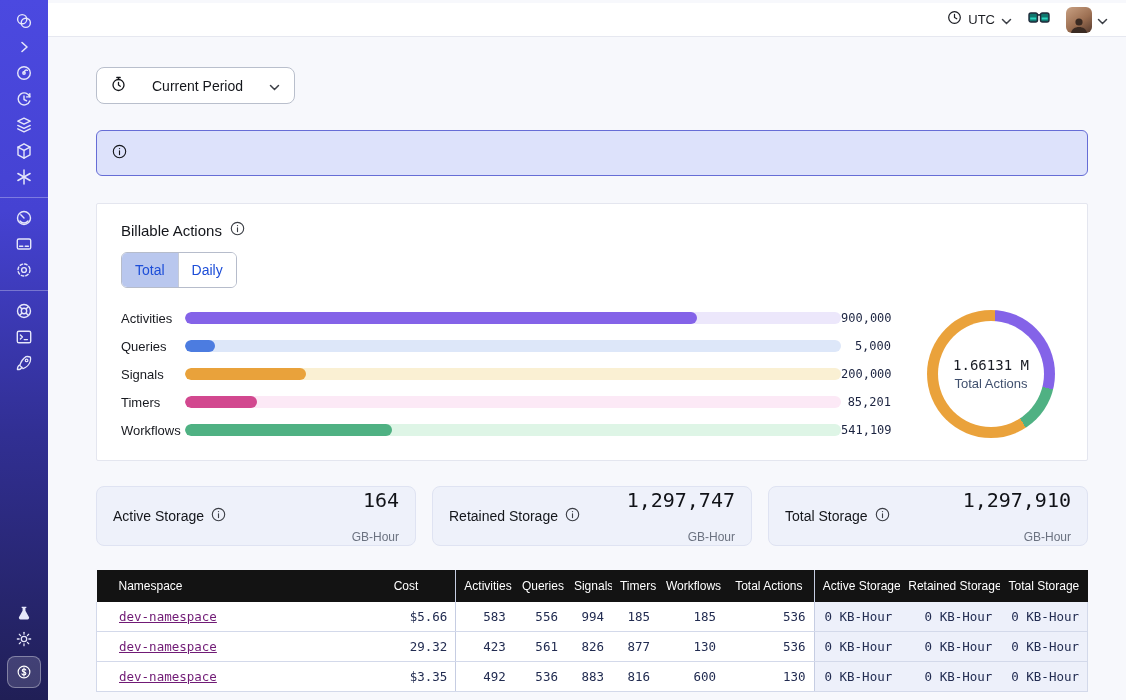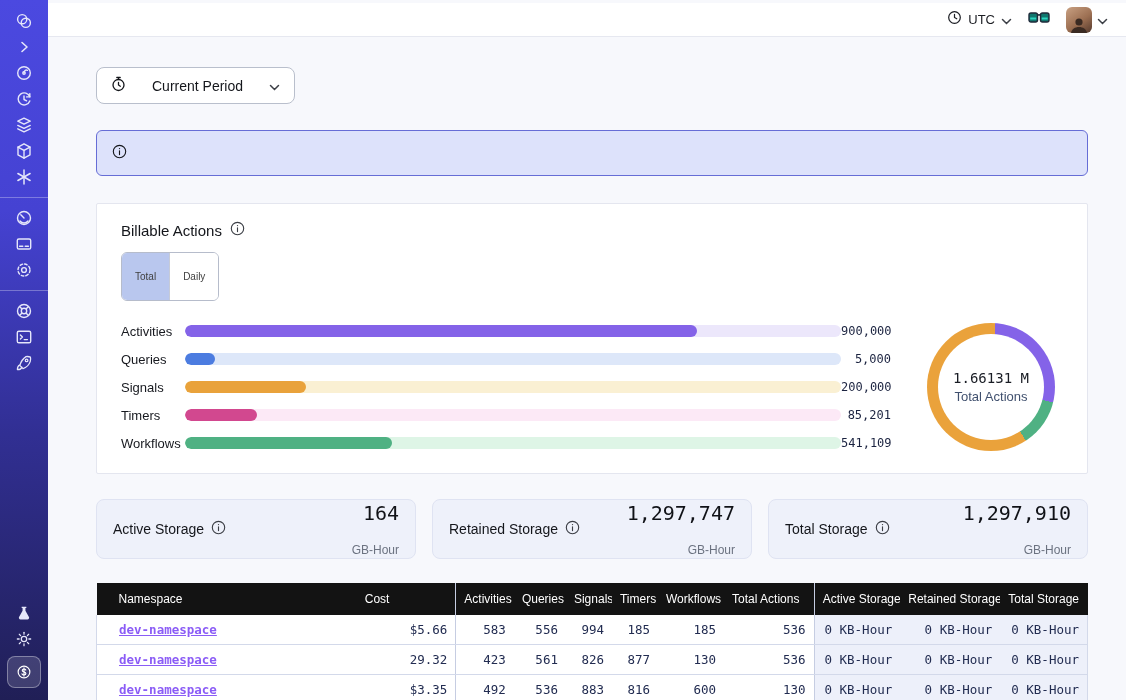--- a/index.html
+++ b/index.html
@@ -67,21 +67,21 @@
     display:flex; align-items:center; gap:8px;
   }
 
   
   .card {
     margin-top:27px; background:#fff; border:1px solid #e4e6ef; border-radius:2px;
     padding:17px 24px 22px 24px;
   }
   .card-title { display:flex; align-items:center; gap:8px; font-size:15px; color:#14161b; }
   .tabs { margin-top:13px; display:inline-flex; border:1px solid #b6bccb; border-radius:6px; overflow:hidden; }
-  .tab { padding:18px 13px; font-size:10px; color:#404040; background:#fff; cursor:pointer; }
+  .tab { padding:9px 13px; font-size:14px; color:#1d4ed8; background:#fff; cursor:pointer; }
   .tab.active { background:#b9c7ee; }
   .tab + .tab { border-left:1px solid #c6cbd8; }
 
   .chart-area { margin-top:22px; display:flex; align-items:center; }
   .bars { width:770px; display:flex; flex-direction:column; gap:13px; }
   .bar-row { display:grid; grid-template-columns:64px 656px 50px; align-items:center; }
   .bar-label { font-size:13px; color:#17191f; }
   .bar-track { height:12px; border-radius:6px; position:relative; overflow:hidden; }
   .bar-fill { height:12px; border-radius:6px; }
   .bar-value { font-size:12px; text-align:right; color:#1b2340; }
@@ -105,33 +105,33 @@
   }
   .storage-label { font-size:14px; color:#14161b; display:flex; align-items:center; gap:7px; }
   .storage-right { text-align:right; }
   .storage-value { font-size:20px; color:#101217; }
   .storage-unit { font-size:12px; color:#6b7280; margin-top:18px; }
 
   
   .ns-table { margin-top:24px; width:992px; border-collapse:collapse; table-layout:fixed; }
   .ns-table thead th {
     background:#131313; color:#fff; font-size:12px; font-weight:500;
-    padding:9px 8px 9px 8px; text-align:left; white-space:nowrap; overflow:hidden;
+    padding:9px 8px 9px 8px; text-align:center; white-space:nowrap; overflow:hidden;
   }
   .ns-table thead th:first-child { text-align:left; padding-left:22px; }
   .ns-table tbody td {
     font-family:"DejaVu Sans Mono", monospace; font-size:12.5px; color:#222c51;
     background:#fff; padding:7px 8px; text-align:right; white-space:nowrap;
     border-bottom:1px solid #d3d9ea;
   }
   .ns-table tbody td:first-child { text-align:left; padding-left:22px; border-left:1px solid #d3d9ea; }
   .ns-table tbody td:last-child { border-right:1px solid #d3d9ea; }
   .ns-table td.sep-r, .ns-table th.sep-r { border-right:1px solid #c6cde2; }
   .ns-table td.storage-col { background:#edf0fa; }
-  .ns-link { color:#8b5cf6; text-decoration:underline; cursor:pointer;font-weight:bold; }
+  .ns-link { color:#701a75; text-decoration:underline; cursor:pointer; }
 </style>
 </head>
 <body>
 
 <nav class="sidebar">
   <div class="side-icon">
     <svg width="20" height="20" viewBox="0 0 20 20" fill="none" stroke="currentColor" stroke-width="1.4">
       <circle cx="8.2" cy="8.2" r="4.6"></circle>
         <circle cx="11.8" cy="11.8" r="4.6"></circle>
     </svg>

